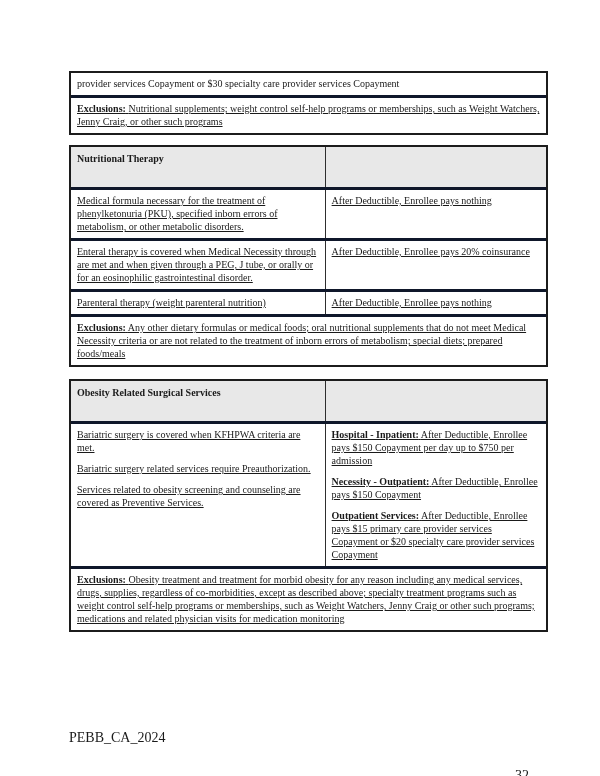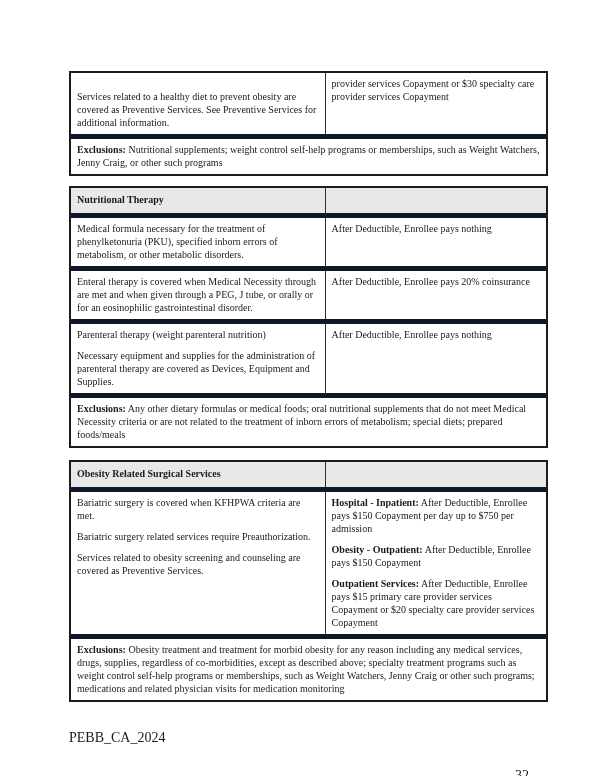--- a/index.html
+++ b/index.html
@@ -22,34 +22,34 @@
     font-size: 10px;
     line-height: 13px;
   }
   .btable {
     border: 2px solid #1c1c1c;
     background: #ffffff;
   }
   .btable.t1 { margin-bottom: 10px; }
   .btable.t2 { margin-bottom: 12px; }
   .trow { display: flex; align-items: stretch; }
-  .trow + .trow, .exclusions { border-top: 5px solid #0f172a; }
+  .trow + .trow, .exclusions { border-top: 3px solid #0f172a; text-decoration: underline; }
   .cell-l {
     width: 53.6%;
     box-sizing: border-box;
     border-right: 1px solid #2e2e2e;
     padding: 4px 6px 5px 6px;
   }
   .cell-r {
     flex: 1;
     box-sizing: border-box;
     padding: 4px 6px 5px 6px;
   }
   .thead { background: #e8e8e8; }
-  .thead .cell-l, .thead .cell-r { padding-top: 5px; padding-bottom: 7px; }
+  .thead .cell-l, .thead .cell-r { padding-top: 5px; padding-bottom: 22px; }
   .title { font-weight: bold; }
   .cont-pad { padding-top: 17px; }
   .exclusions { padding: 4px 6px 5px 6px; }
   p { margin: 0; }
   p + p { margin-top: 8px; }
   strong { font-weight: bold; }
   .footer {
     position: absolute;
     left: 69px; top: 731px;
     width: 479px;
@@ -61,23 +61,20 @@
   .footer .pagenum { padding-right: 19px; margin-top: 38px; }
 </style>
 </head>
 <body>
 
 <div class="page">
   <div class="content">
 
     <div class="btable t1">
       <div class="trow">
-        <div class="cell-l cont-pad">
-          <p>Services related to a healthy diet to prevent obesity are covered as Preventive Services. See Preventive Services for additional information.</p>
-        </div>
         <div class="cell-r">
           <p>provider services Copayment or $30 specialty care provider services Copayment</p>
         </div>
       </div>
       <div class="exclusions">
         <strong>Exclusions:</strong>
         <span>Nutritional supplements; weight control self-help programs or memberships, such as Weight Watchers, Jenny Craig, or other such programs</span>
       </div>
     </div>
 
@@ -100,21 +97,20 @@
         <div class="cell-l">
           <p>Enteral therapy is covered when Medical Necessity through are met and when given through a PEG, J tube, or orally or for an eosinophilic gastrointestinal disorder.</p>
         </div>
         <div class="cell-r">
           <p>After Deductible, Enrollee pays 20% coinsurance</p>
         </div>
       </div>
       <div class="trow">
         <div class="cell-l">
           <p>Parenteral therapy (weight parenteral nutrition)</p>
-          <p>Necessary equipment and supplies for the administration of parenteral therapy are covered as Devices, Equipment and Supplies.</p>
         </div>
         <div class="cell-r">
           <p>After Deductible, Enrollee pays nothing</p>
         </div>
       </div>
       <div class="exclusions">
         <strong>Exclusions:</strong>
         <span>Any other dietary formulas or medical foods; oral nutritional supplements that do not meet Medical Necessity criteria or are not related to the treatment of inborn errors of metabolism; special diets; prepared foods/meals</span>
       </div>
     </div>
@@ -127,21 +123,21 @@
         <div class="cell-r"></div>
       </div>
       <div class="trow">
         <div class="cell-l">
           <p>Bariatric surgery is covered when KFHPWA criteria are met.</p>
           <p>Bariatric surgery related services require Preauthorization.</p>
           <p>Services related to obesity screening and counseling are covered as Preventive Services.</p>
         </div>
         <div class="cell-r">
           <p><strong>Hospital - Inpatient:</strong> <span>After Deductible, Enrollee pays $150 Copayment per day up to $750 per admission</span></p>
-          <p><strong>Obesity - Outpatient:</strong> <span>After Deductible, Enrollee pays $150 Copayment</span></p>
+          <p><strong>Necessity - Outpatient:</strong> <span>After Deductible, Enrollee pays $150 Copayment</span></p>
           <p><strong>Outpatient Services:</strong> <span>After Deductible, Enrollee pays $15 primary care provider services Copayment or $20 specialty care provider services Copayment</span></p>
         </div>
       </div>
       <div class="exclusions">
         <strong>Exclusions:</strong>
         <span>Obesity treatment and treatment for morbid obesity for any reason including any medical services, drugs, supplies, regardless of co-morbidities, except as described above; specialty treatment programs such as weight control self-help programs or memberships, such as Weight Watchers, Jenny Craig or other such programs; medications and related physician visits for medication monitoring</span>
       </div>
     </div>
 
   </div>

